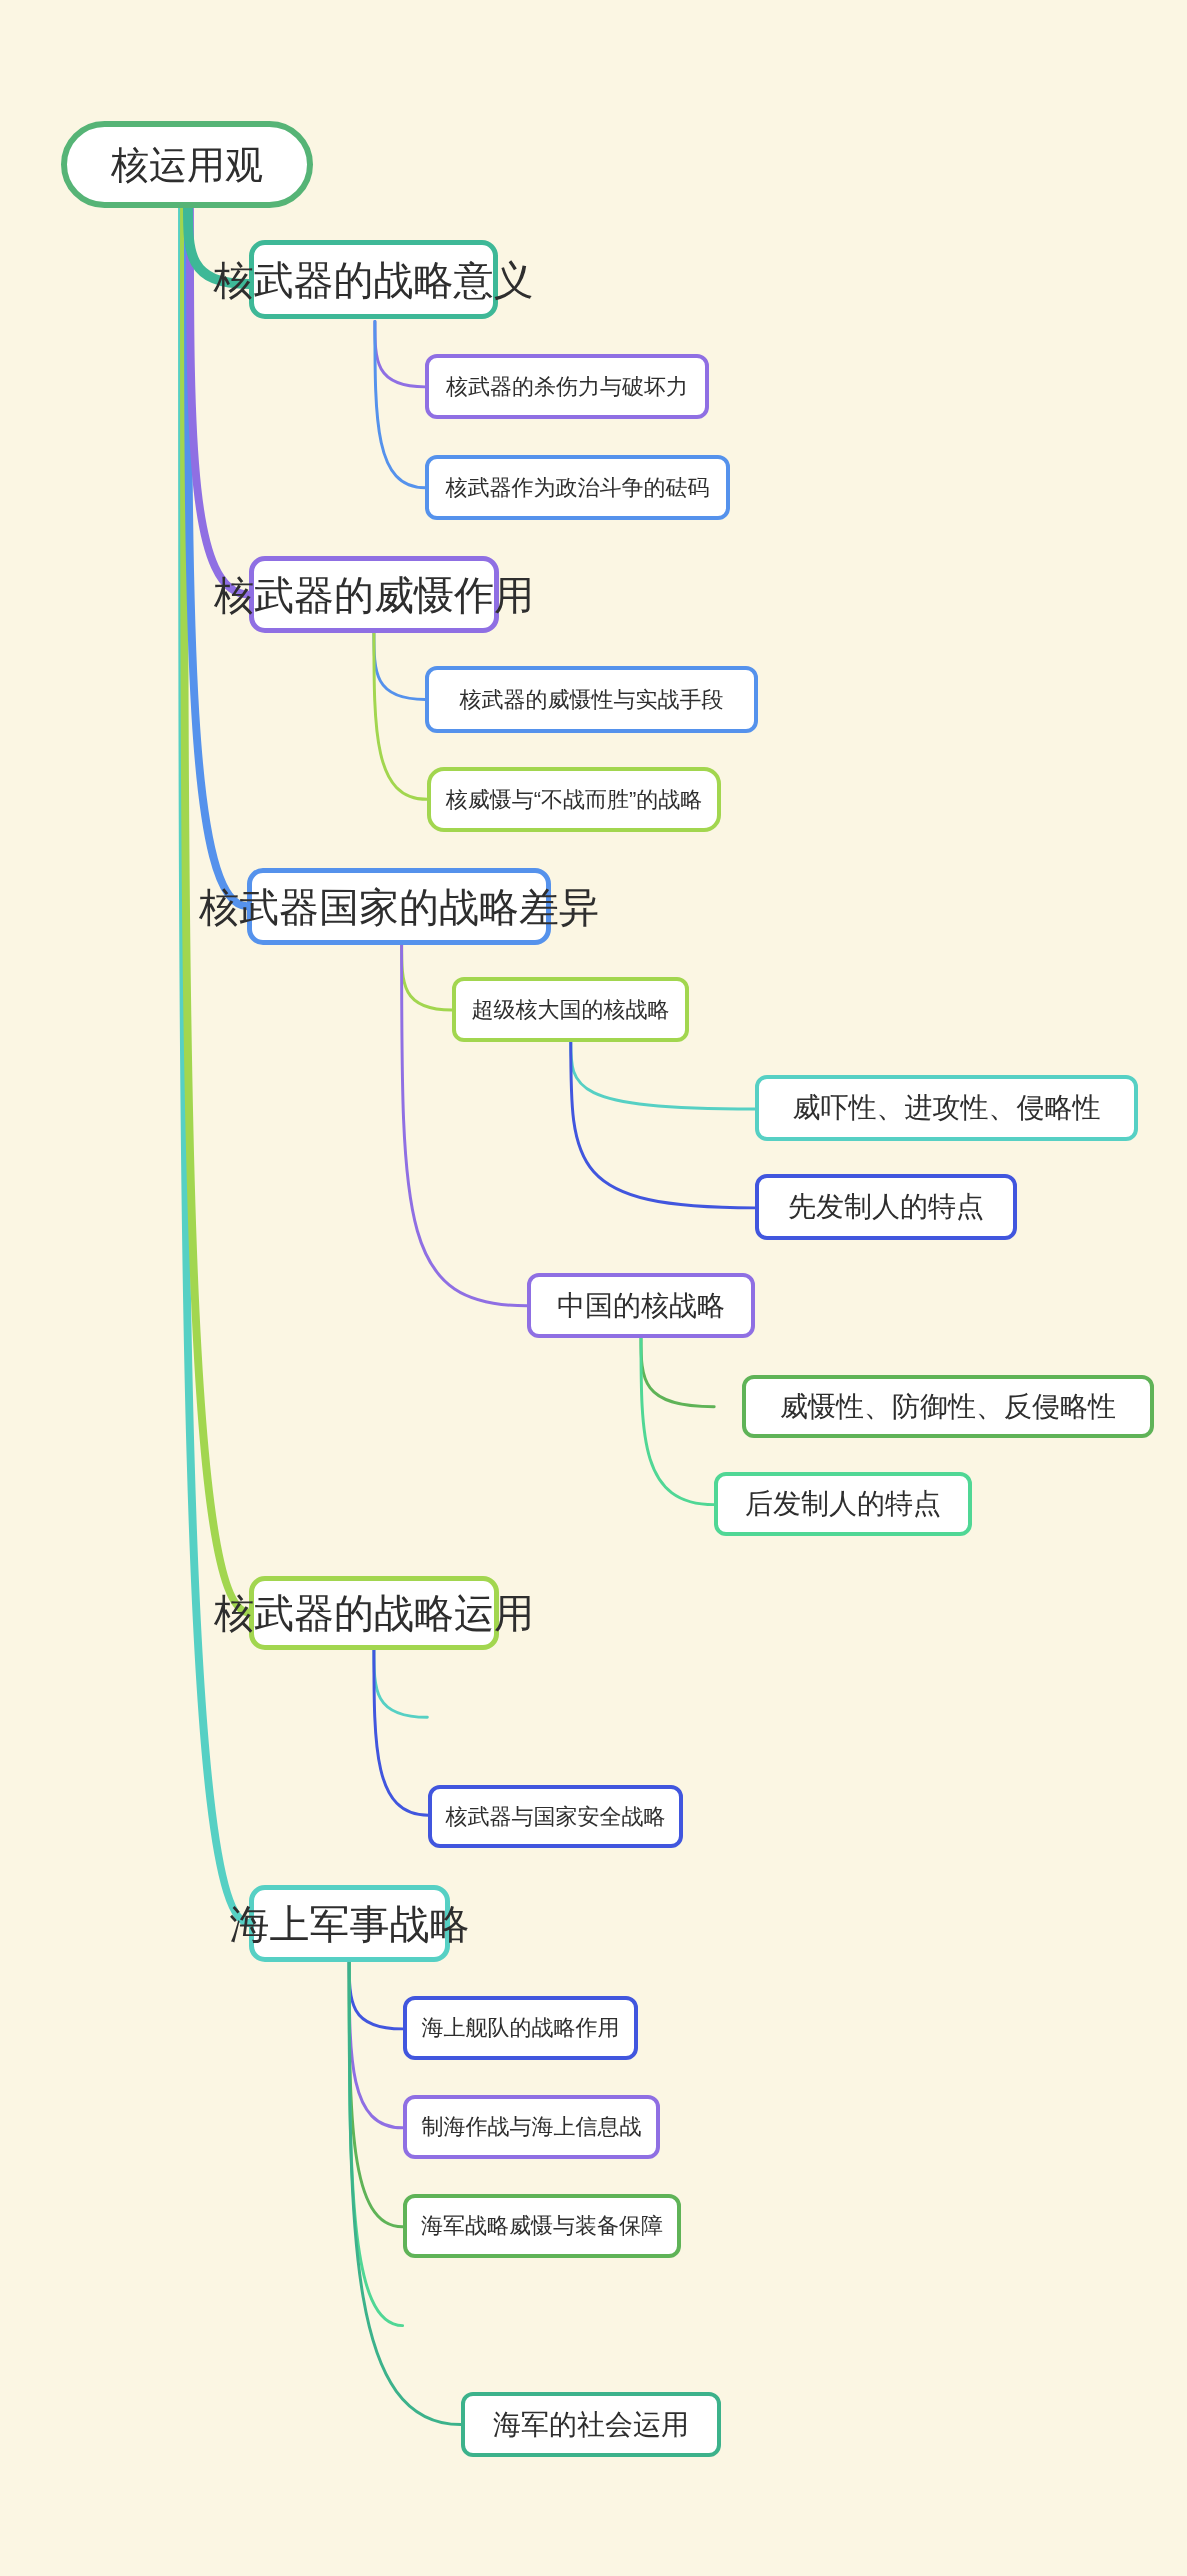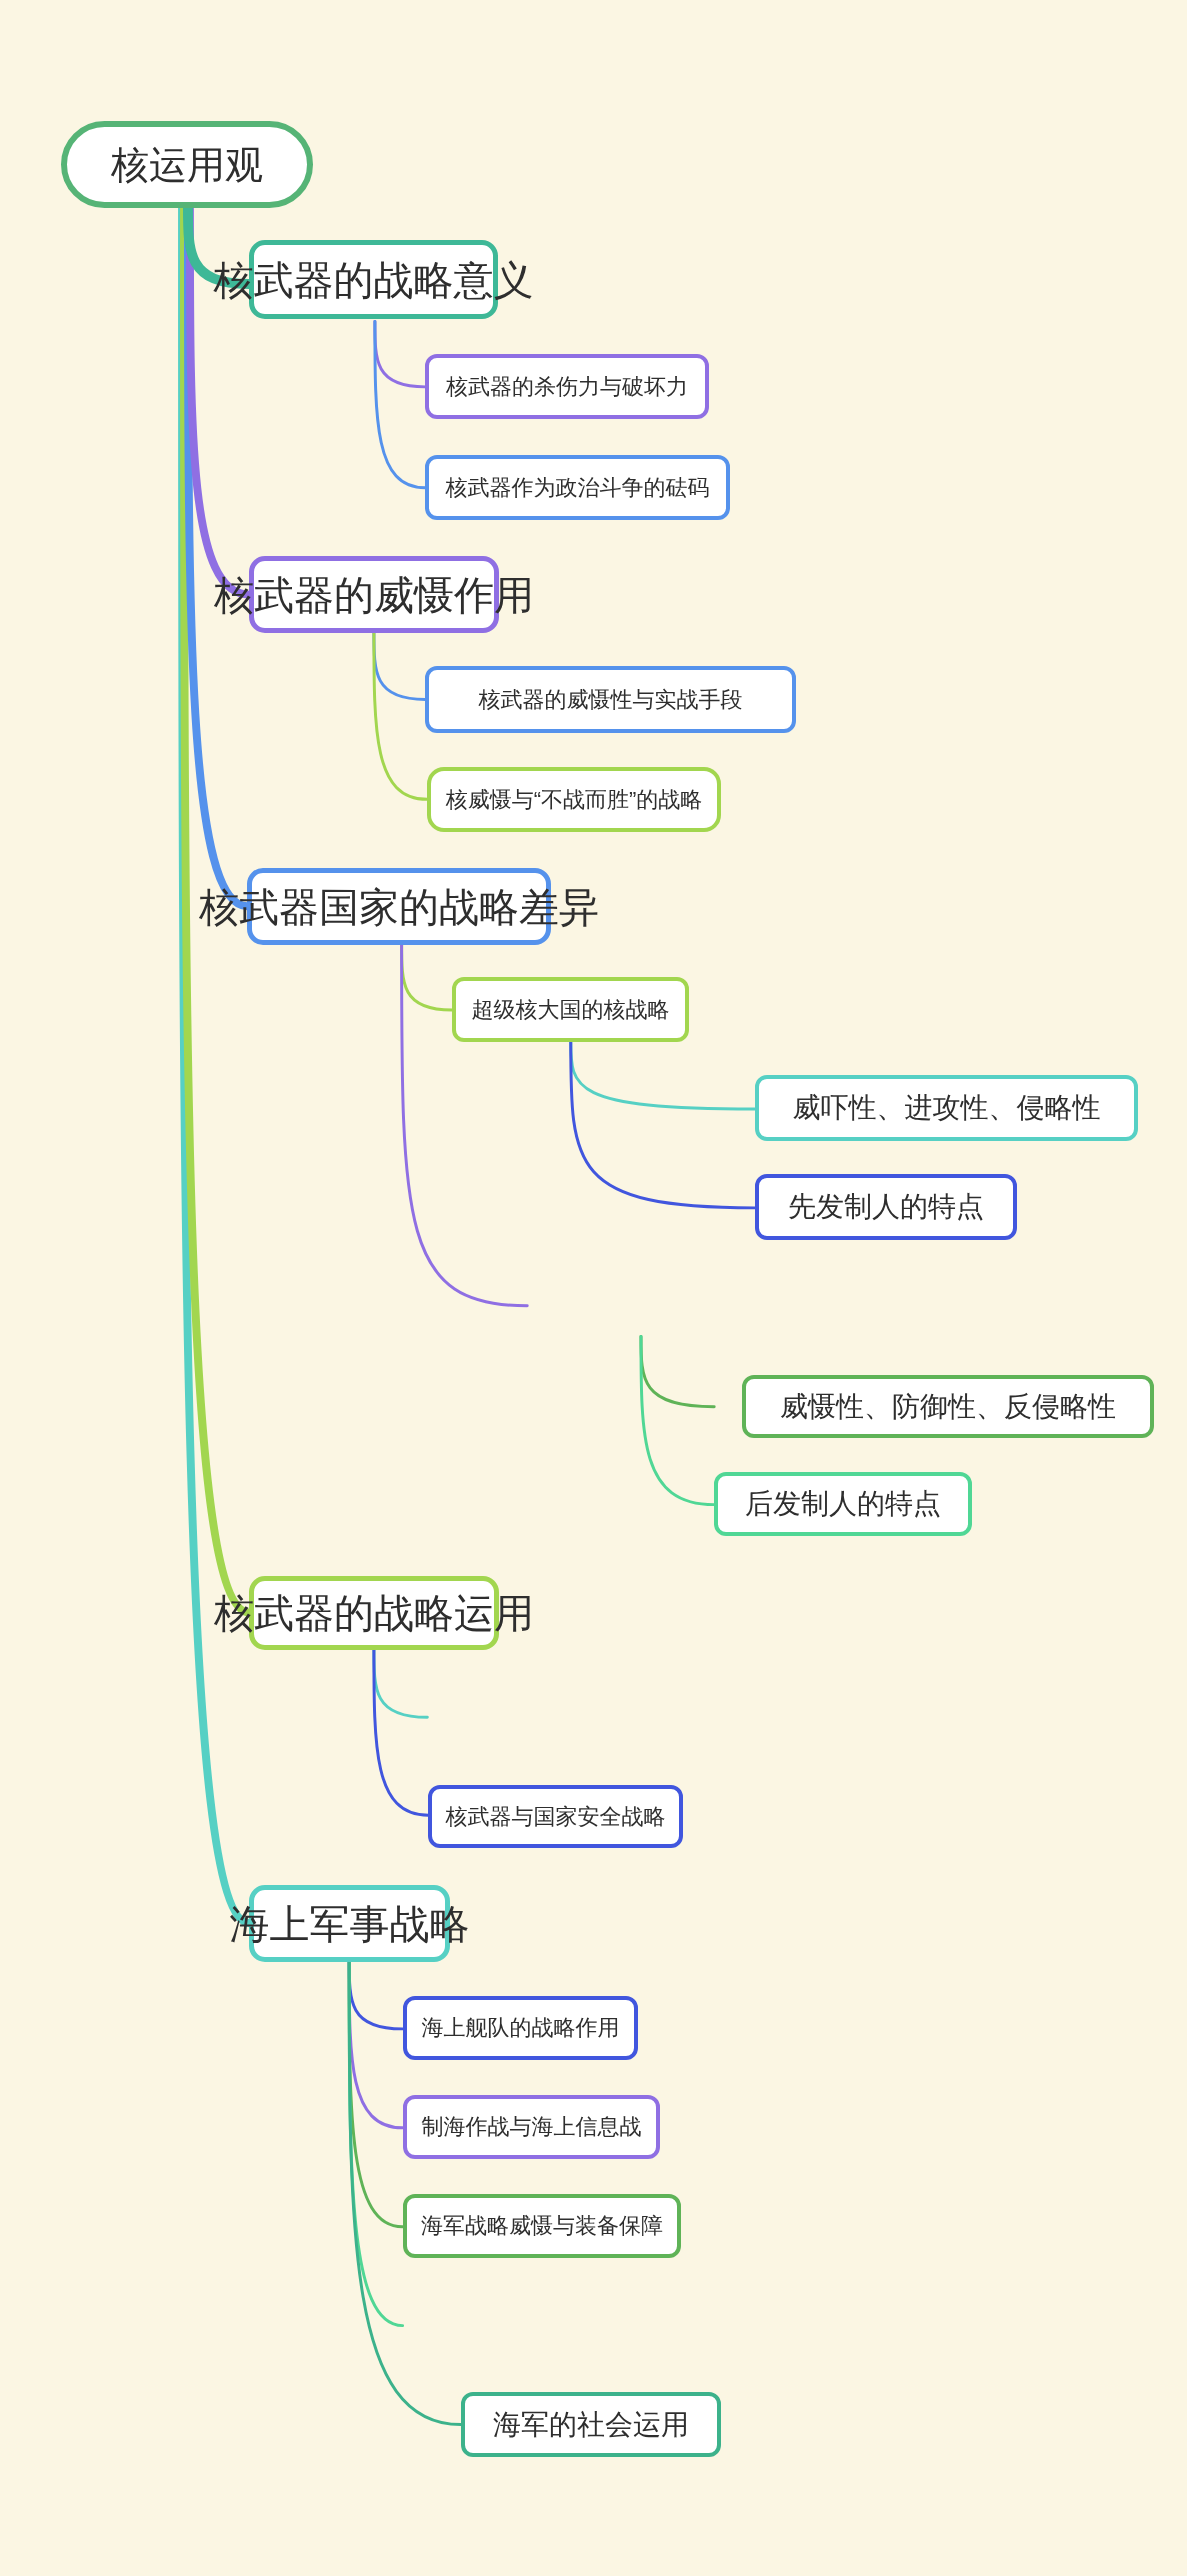--- a/index.html
+++ b/index.html
@@ -90,27 +90,28 @@
     <path class="wire st-seagreen" d="M353 1981 C353 2264 353 2451 466 2451"></path>
   </svg>
 
   <div class="node root bc-rootgreen" style="left:61px;top:121px;width:252px;height:87px;">核运用观</div>
 
   <div class="node branch bc-teal" style="left:249px;top:240px;width:249px;height:79px;">核武器的战略意义</div>
   <div class="node leaf bc-purple" style="left:425px;top:354px;width:284px;height:65px;">核武器的杀伤力与破坏力</div>
   <div class="node leaf bc-blue" style="left:425px;top:455px;width:305px;height:65px;">核武器作为政治斗争的砝码</div>
 
   <div class="node branch bc-purple" style="left:249px;top:556px;width:250px;height:77px;">核武器的威慑作用</div>
-  <div class="node leaf bc-blue" style="left:425px;top:666px;width:371px;height:67px;">核武器的威慑性与实战手段</div>
+  <div class="node leaf bc-blue" style="left:425px;top:666px;width:333px;height:67px;">核武器的威慑性与实战手段</div>
   <div class="node leaf bc-lime" style="left:427px;top:767px;width:294px;height:65px;border-radius:17px;">核威慑与“不战而胜”的战略</div>
 
   <div class="node branch bc-blue" style="left:247px;top:868px;width:304px;height:77px;">核武器国家的战略差异</div>
   <div class="node leaf bc-lime" style="left:452px;top:977px;width:237px;height:65px;">超级核大国的核战略</div>
   <div class="node leaf leaf-lg bc-cyan" style="left:755px;top:1075px;width:383px;height:66px;">威吓性、进攻性、侵略性</div>
   <div class="node leaf leaf-lg bc-indigo" style="left:755px;top:1174px;width:262px;height:66px;">先发制人的特点</div>
+  <div class="node leaf leaf-lg bc-purple" style="left:527px;top:1273px;width:228px;height:65px;">中国的核战略</div>
   <div class="node leaf leaf-lg bc-green" style="left:714px;top:1375px;width:412px;height:63px;margin-left:28px;">威慑性、防御性、反侵略性</div>
   <div class="node leaf leaf-lg bc-mint" style="left:714px;top:1472px;width:258px;height:64px;">后发制人的特点</div>
 
   <div class="node branch bc-lime" style="left:249px;top:1576px;width:250px;height:74px;">核武器的战略运用</div>
   <div class="node leaf bc-indigo" style="left:428px;top:1785px;width:255px;height:63px;">核武器与国家安全战略</div>
 
   <div class="node branch bc-cyan" style="left:249px;top:1885px;width:201px;height:77px;">海上军事战略</div>
   <div class="node leaf bc-indigo" style="left:403px;top:1996px;width:235px;height:64px;font-family:Liberation Serif, serif;">海上舰队的战略作用</div>
   <div class="node leaf bc-purple" style="left:403px;top:2095px;width:257px;height:64px;">制海作战与海上信息战</div>
   <div class="node leaf bc-green" style="left:403px;top:2194px;width:278px;height:64px;">海军战略威慑与装备保障</div>

